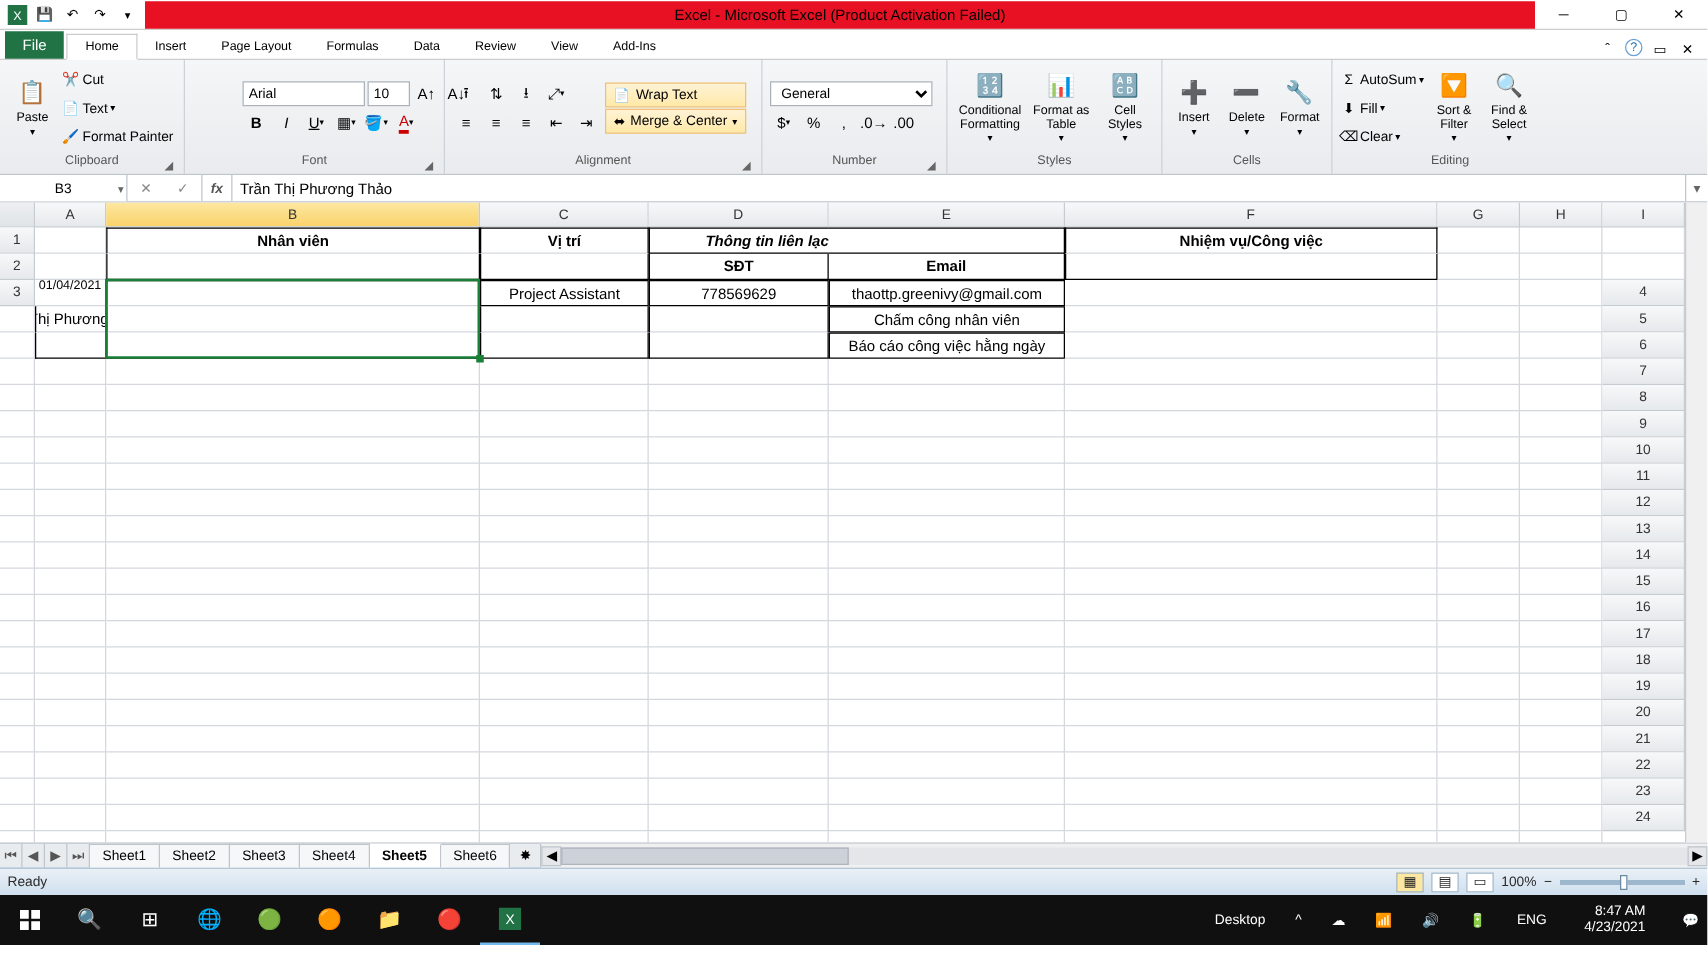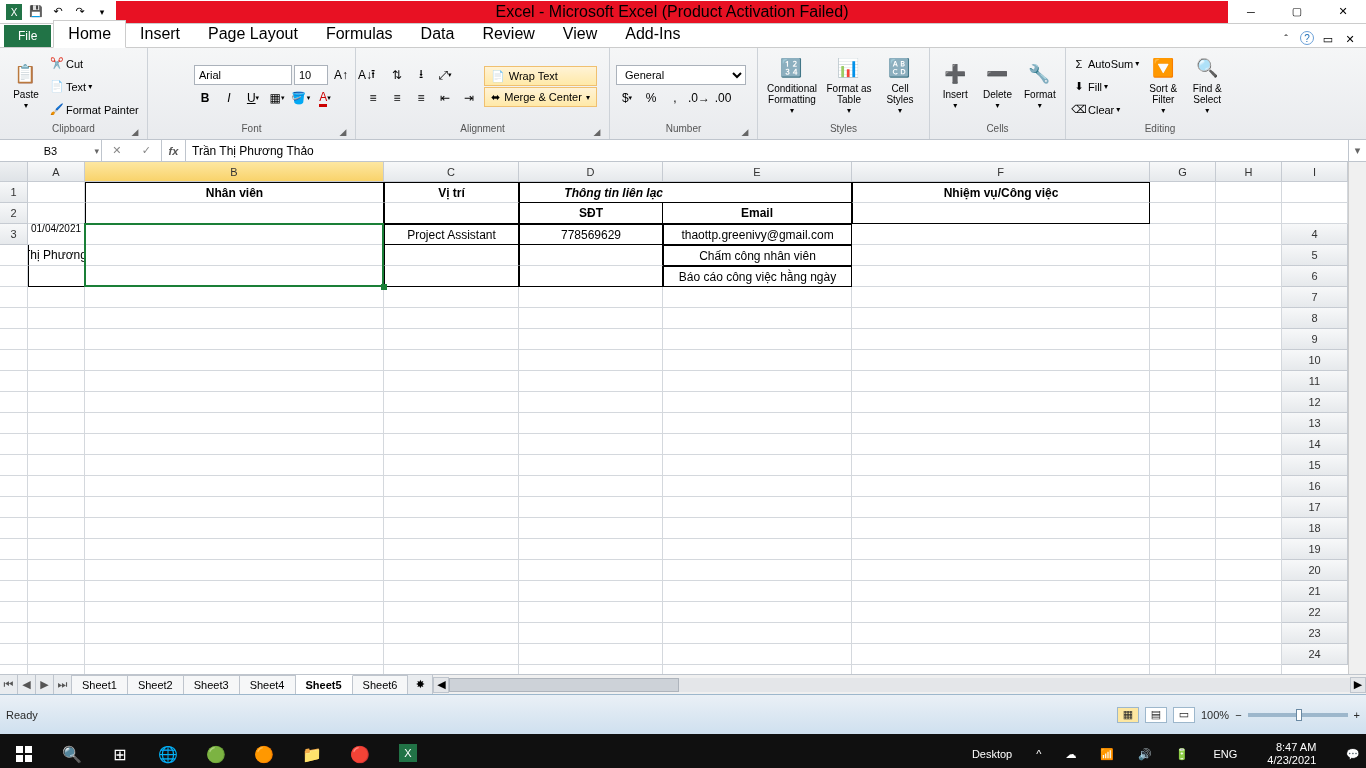--- a/index.html
+++ b/index.html
@@ -2,28 +2,28 @@
 <html><head>
 <meta charset="utf-8">
 <style>
 * { margin: 0; padding: 0; box-sizing: border-box; font-family: "Segoe UI", Tahoma, sans-serif; }
 body { width: 1366px; height: 768px; overflow: hidden; background: #fff; font-size: 11px; }
 
 
 .titlebar { height: 24px; background: #fff; display: flex; align-items: center; border-bottom: 1px solid #ccc; }
 .titlebar .qat { display: flex; align-items: center; gap: 2px; padding: 0 4px; }
 .qat-btn { width: 20px; height: 20px; display: flex; align-items: center; justify-content: center; cursor: pointer; }
-.titlebar .title-red { flex: 1; height: 22px; background: #e81123; color: #000; display: flex; align-items: center; justify-content: center; font-size: 16px; }
+.titlebar .title-red { flex: 1; height: 22px; background: #e81123; color: #000; display: flex; align-items: center; justify-content: center; font-size: 12px; }
 .titlebar .winctrls { display: flex; }
 .winctrl { width: 46px; height: 24px; display: flex; align-items: center; justify-content: center; cursor: pointer; }
 
 
 .tabs { height: 24px; background: #fff; display: flex; align-items: flex-end; border-bottom: 1px solid #ccc; padding-left: 4px; }
 .tab-file { background: #217346; color: #fff; padding: 4px 14px; font-size: 12px; margin-right: 2px; }
-.tab { padding: 4px 14px; font-size: 16px; cursor: pointer; }
+.tab { padding: 4px 14px; font-size: 10px; cursor: pointer; }
 .tab.active { background: #fff; border: 1px solid #ccc; border-bottom: 1px solid #fff; margin-bottom: -1px; }
 .tabs .right-icons { margin-left: auto; display: flex; gap: 6px; padding-right: 8px; }
 .ri { width: 16px; height: 16px; display: flex; align-items: center; justify-content: center; }
 
 
 .ribbon { height: 92px; background: linear-gradient(#f5f6f7,#e9ebee); border-bottom: 1px solid #bfc5cd; display: flex; }
 .group { border-right: 1px solid #cdd2d8; display: flex; flex-direction: column; padding: 2px 6px 0 6px; }
 .group .body { flex: 1; display: flex; align-items: center; gap: 4px; }
 .group .label { height: 16px; text-align: center; font-size: 10px; color: #555; position: relative; }
 .group .label .launcher { position: absolute; right: 0; bottom: 0; width: 12px; height: 12px; font-size: 9px; color: #666; }
@@ -65,21 +65,21 @@
 .sheetnav div { width:18px; display:flex; align-items:center; justify-content:center; border-right:1px solid #bfc5cd; cursor:pointer; color:#555; }
 .sheettab { padding: 2px 10px; background:#f6f7f8; border-right:1px solid #bfc5cd; border-top:1px solid #bfc5cd; cursor:pointer; display:flex; align-items:center; }
 .sheettab.active { background:#fff; font-weight:bold; border-top:1px solid #fff; }
 .sheetnew { width:24px; display:flex; align-items:center; justify-content:center; }
 .hsb { flex:1; display:flex; align-items:center; background:#f0f0f0; border-left:1px solid #bfc5cd; position:relative; }
 .hsb .track { flex:1; height:14px; margin:0 16px; background:#e4e6e9; position:relative; }
 .hsb .thumb { position:absolute; left:0; width:230px; height:14px; background:#cdd2d8; border:1px solid #aeb4bc; }
 .hsb .arr { width:16px; height:16px; display:flex; align-items:center; justify-content:center; position:absolute; background:#e4e6e9; border:1px solid #bfc5cd; }
 
 
-.statusbar { height: 40px; background: linear-gradient(#eaf0f6,#cfe0ef); border-top:1px solid #9db7cc; display:flex; align-items:center; padding:0 6px; font-size:11px; color:#2a2a2a; }
+.statusbar { height: 22px; background: linear-gradient(#eaf0f6,#cfe0ef); border-top:1px solid #9db7cc; display:flex; align-items:center; padding:0 6px; font-size:11px; color:#2a2a2a; }
 .statusbar .right { margin-left:auto; display:flex; align-items:center; gap:6px; }
 .viewbtn { width:22px; height:16px; border:1px solid #9db7cc; display:flex; align-items:center; justify-content:center; background:#fff; cursor:pointer; }
 .viewbtn.active { background:#fde7a1; }
 .zoom-slider { width:100px; height:4px; background:#9db7cc; position:relative; }
 .zoom-slider .tick { position:absolute; left:50%; top:-3px; width:1px; height:10px; background:#9db7cc; }
 .zoom-slider .handle { position:absolute; left:48%; top:-4px; width:6px; height:12px; background:#fff; border:1px solid #6a89a3; }
 
 
 .taskbar { height: 40px; background:#101010; display:flex; align-items:center; color:#fff; }
 .tb-btn { width:48px; height:40px; display:flex; align-items:center; justify-content:center; cursor:pointer; font-size:16px; }

